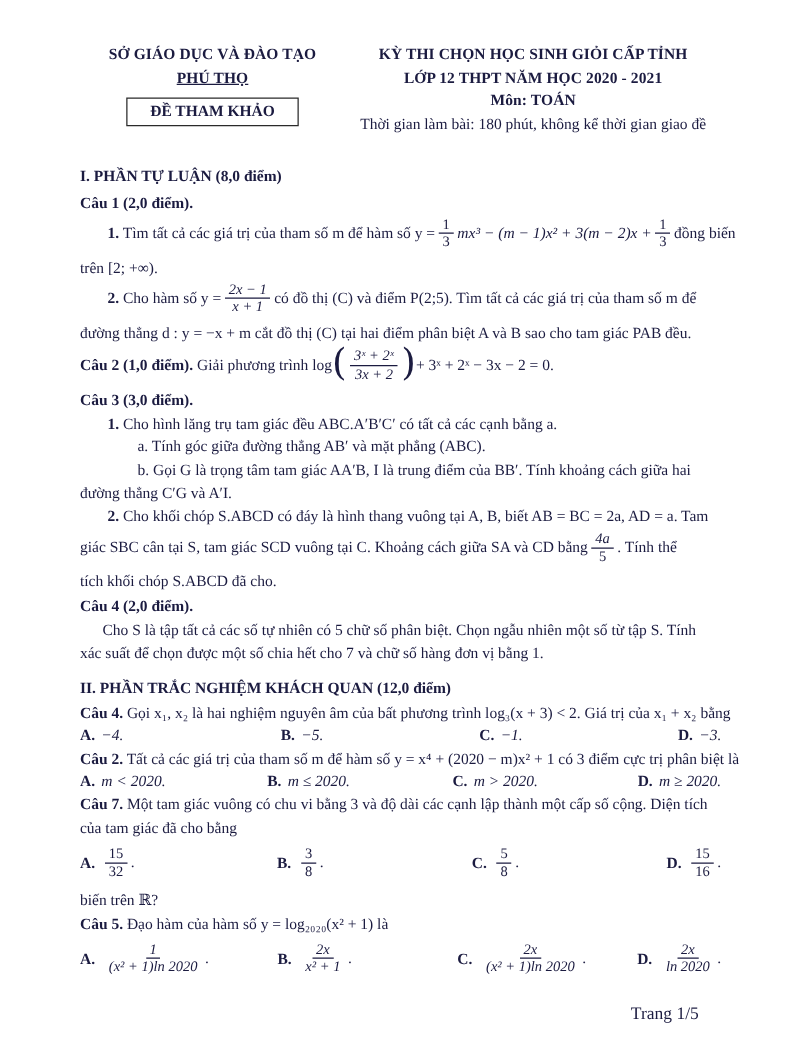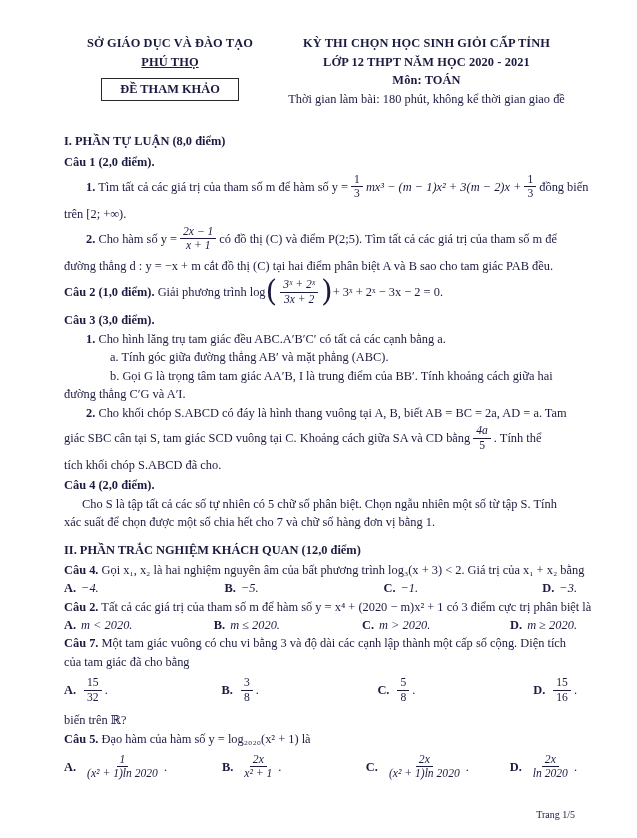--- a/index.html
+++ b/index.html
@@ -53,21 +53,21 @@
   .opts .opt:nth-child(1){width:142px;}
   .opts .opt:nth-child(2){width:140px;}
   .opts .opt:nth-child(3){width:140px;}
   .opts .opt:nth-child(4){flex:1;}
   .opts.tight .opt:nth-child(1){width:138px;}
   .opts.tight .opt:nth-child(2){width:122px;}
   .opts.tight .opt:nth-child(3){width:122px;}
   .olabel{font-weight:bold;margin-right:5px;}
   .opts.fracrow{margin:6px 0;}
   .footer{
-    position:absolute;right:62px;bottom:18px;font-size:10px;
+    position:absolute;right:78px;bottom:18px;font-size:14px;
   }
 </style>
 </head>
 <body>
 
 <div class="page">
 
   <div class="hdr">
     <div class="hdr-left">
       <p><b>SỞ GIÁO DỤC VÀ ĐÀO TẠO</b></p>

